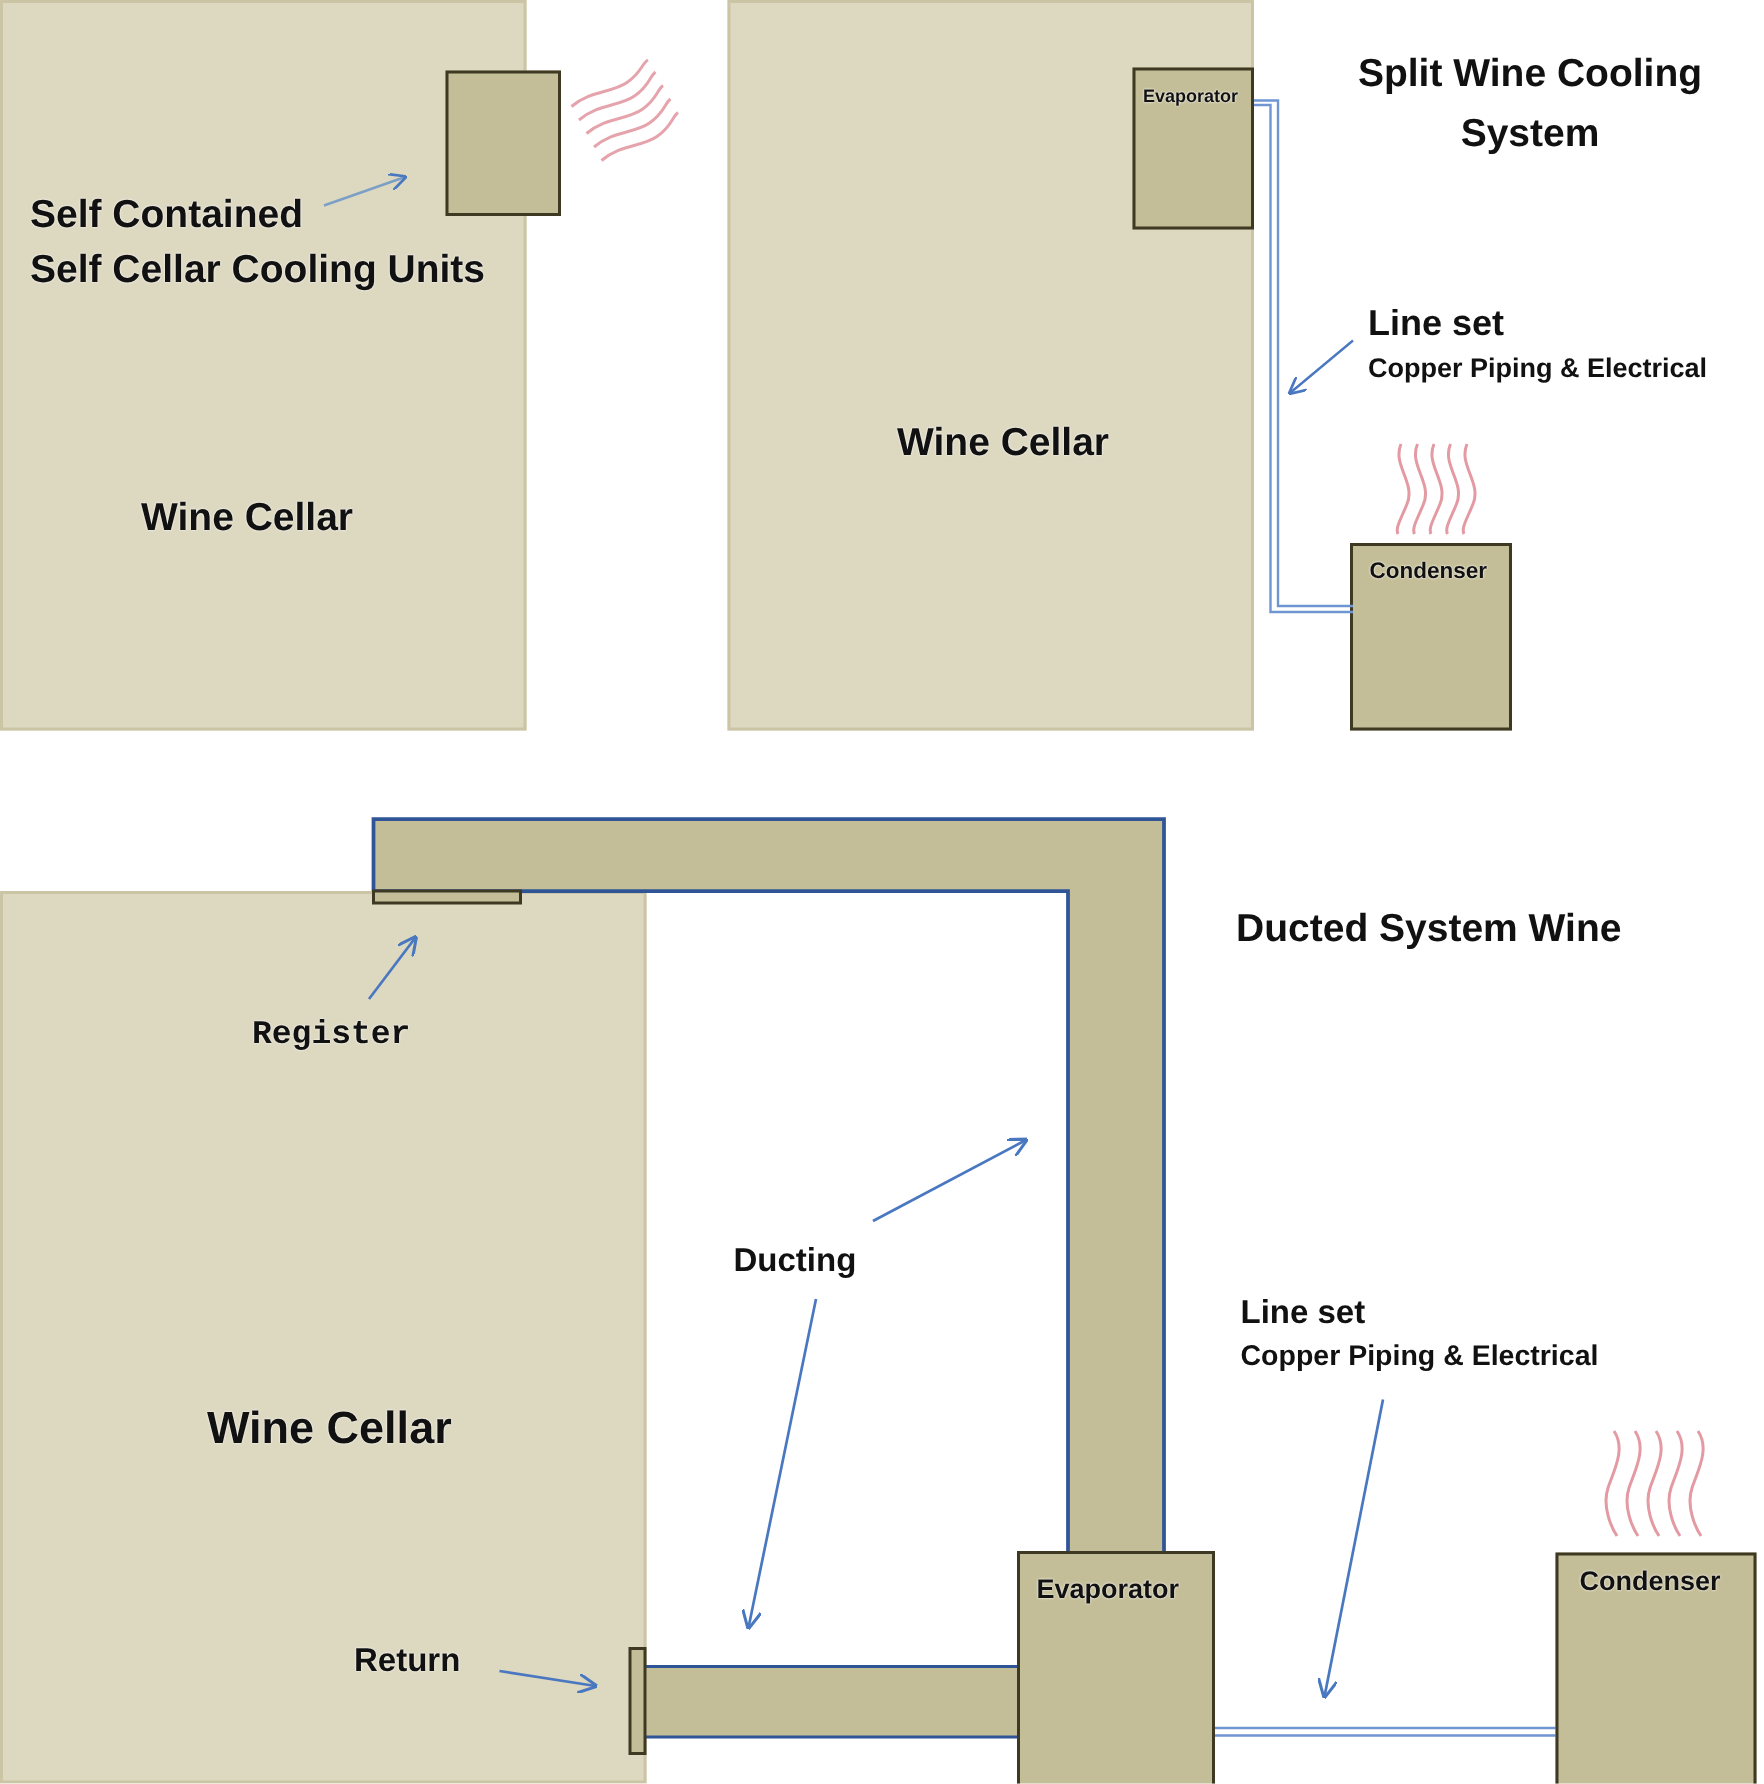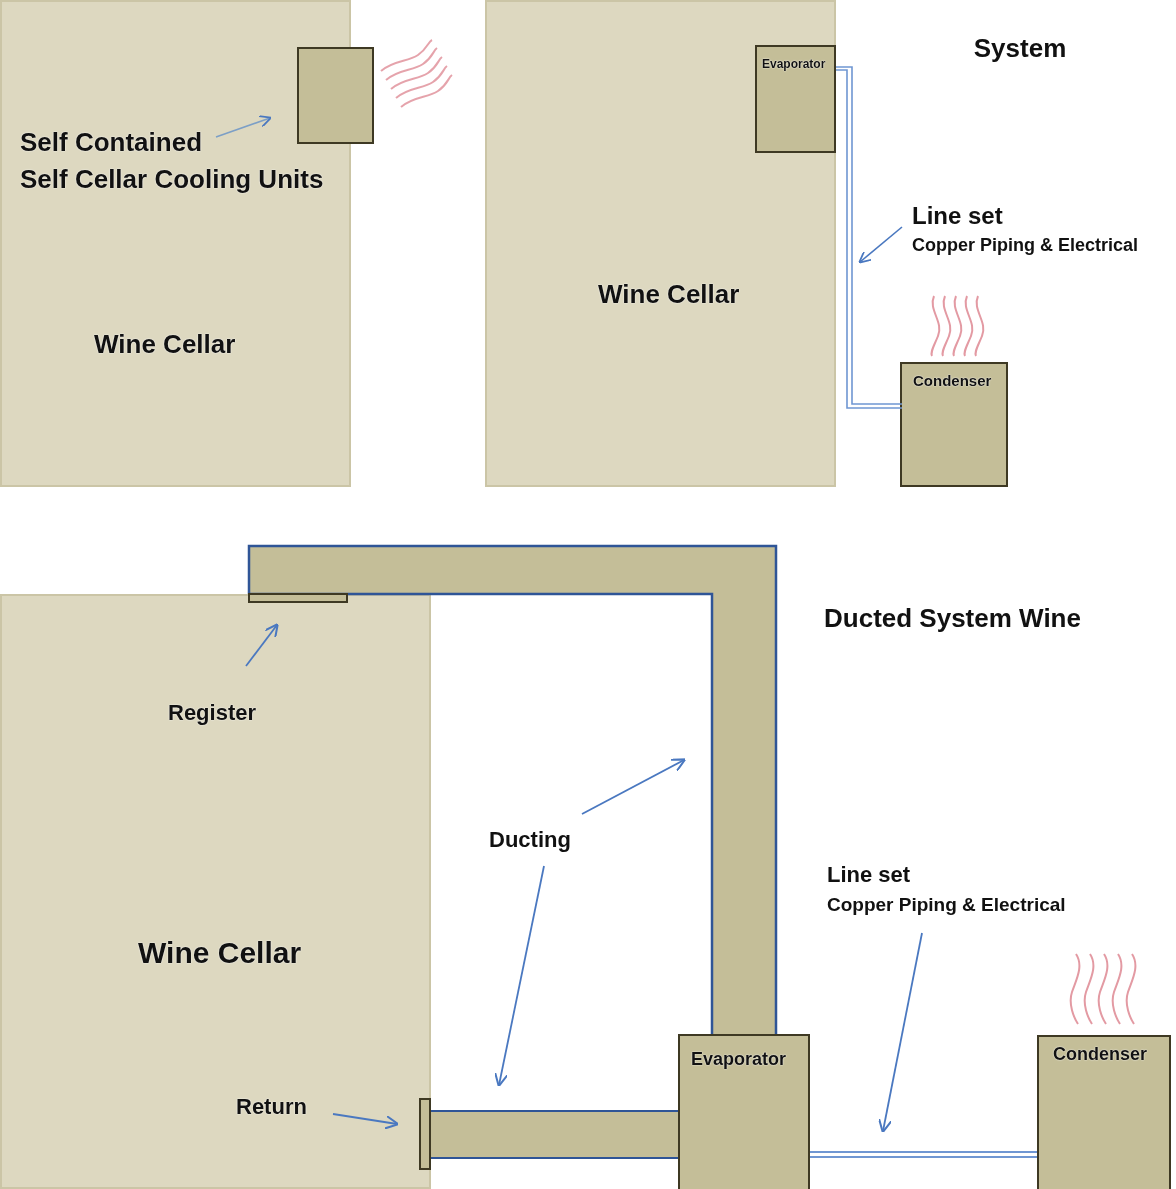--- a/index.html
+++ b/index.html
@@ -29,34 +29,35 @@
 <div class="abs lbl lbl-md" style="left:94px; top:329px;">Wine Cellar</div>
 
 <div class="abs cellar" style="left:485px; top:0; width:351px; height:487px;"></div>
 
 <div class="abs unit" style="left:755px; top:45px; width:81px; height:108px;"></div>
 <div class="abs lbl lbl-tiny" style="left:762px; top:57px;">Evaporator</div>
 
 <div class="abs lbl lbl-md" style="left:598px; top:279px;">Wine Cellar</div>
 
 <div class="abs lbl lbl-md center" style="left:880px; top:28px; width:280px; line-height:40px;">
+  <div>Split Wine Cooling</div>
   <div>System</div>
 </div>
 
 <div class="abs lbl lbl-sm" style="left:912px; top:202px; font-size:24px;">Line set</div>
 <div class="abs lbl lbl-xs" style="left:912px; top:235px; font-size:18px;">Copper Piping &amp; Electrical</div>
 
 <div class="abs unit" style="left:900px; top:362px; width:108px; height:125px;"></div>
 <div class="abs lbl lbl-tiny" style="left:913px; top:372px; font-size:15px;">Condenser</div>
 
 <div class="abs cellar" style="left:0; top:594px; width:431px; height:595px;"></div>
 
 <div class="abs lbl lbl-lg" style="left:138px; top:936px;">Wine Cellar</div>
 
-<div class="abs lbl lbl-sm" style="left:168px; top:700px;">Register</div>
+<div class="abs lbl lbl-sm" style="left:168px; top:677px;font-family:Liberation Mono, monospace;">Register</div>
 
 <div class="abs lbl lbl-sm" style="left:236px; top:1094px;">Return</div>
 
 <div class="abs lbl lbl-sm" style="left:489px; top:827px;">Ducting</div>
 
 <div class="abs lbl lbl-md center" style="left:810px; top:598px; width:285px; line-height:40px;">
   <div>Ducted System Wine</div>
 </div>
 
 <div class="abs lbl lbl-sm" style="left:827px; top:862px;">Line set</div>

